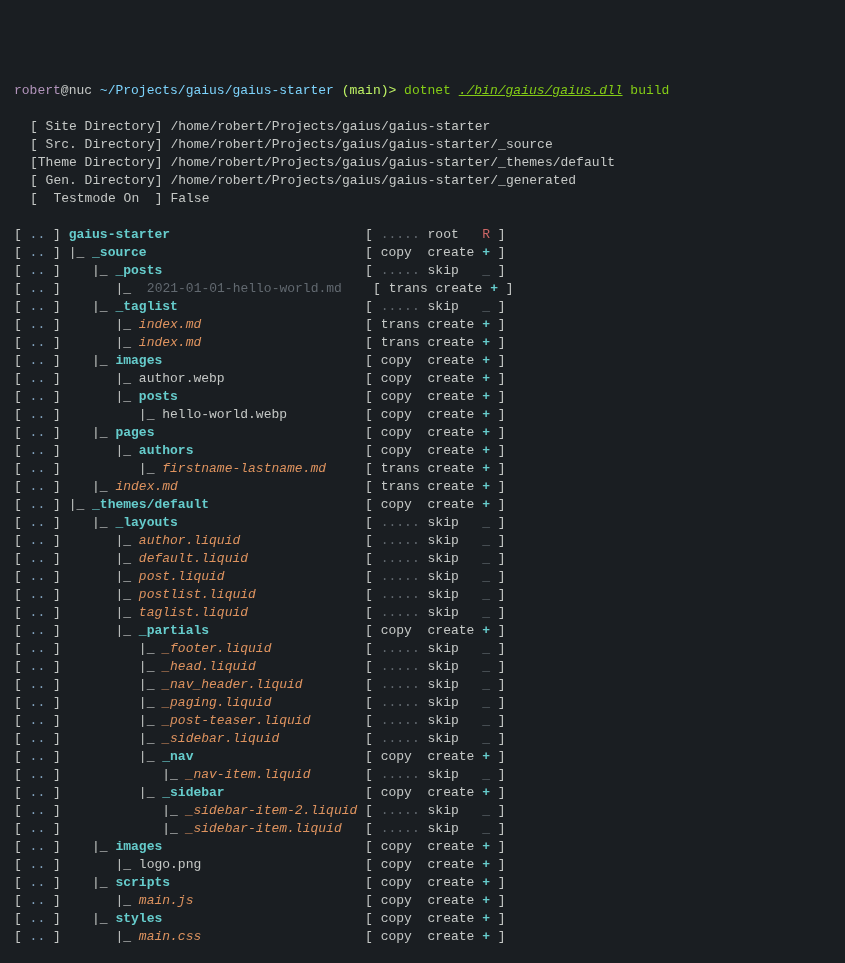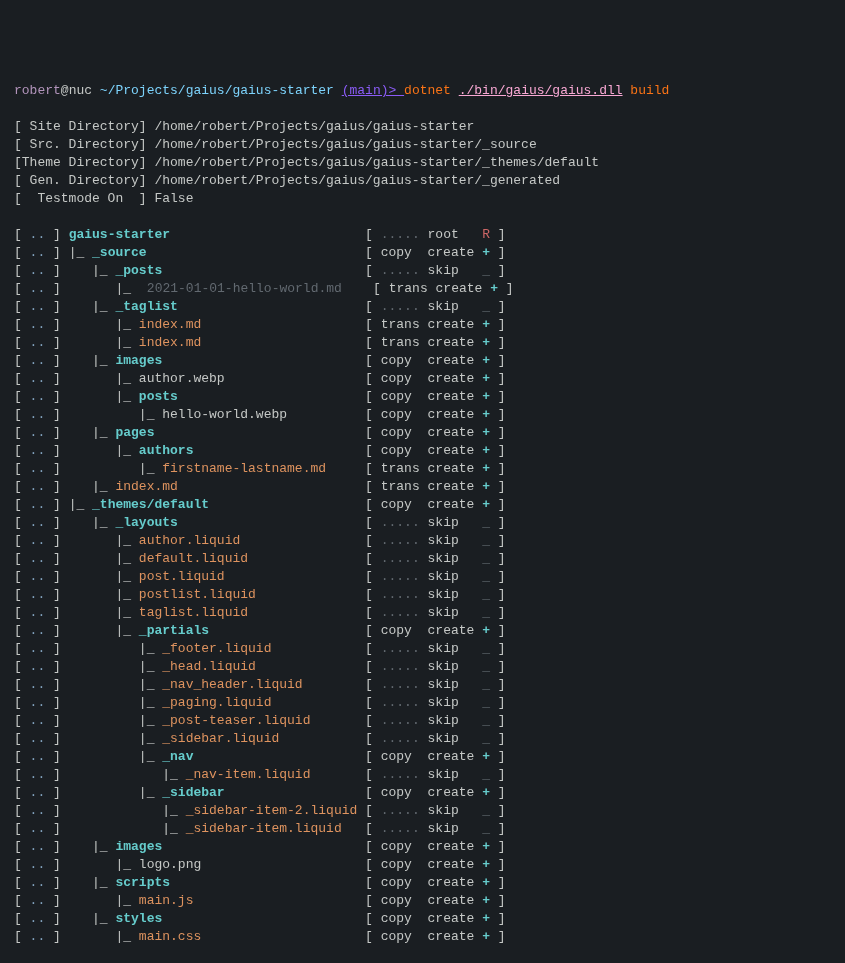--- a/index.html
+++ b/index.html
@@ -8,33 +8,33 @@
     background: #1a1e22;
     font-family: "Menlo", "Consolas", "Courier New", monospace;
     font-size: 13px;
     line-height: 18px;
     color: #c5c8c6;
     white-space: pre;
   }
   .c-user   { color: #b294bb; }
   .c-host   { color: #c5c8c6; }
   .c-path   { color: #7dd3fc; }
-  .c-branch { color: #8b5cf6; text-decoration: underline; }
-  .c-cmd    { color: #f97316; }
-  .c-arg    { color: #f9a8d4; text-decoration: underline; }
+  .c-branch { color: #bef264; }
+  .c-cmd    { color: #84cc16; }
+  .c-arg    { color: #84cc16; text-decoration: underline; font-style: italic; }
   .c-plain  { color: #c5c8c6; }
   .c-gray   { color: #626970; margin-left: 8px; }
   .c-dim    { color: #626970; }
-  .c-orange { color: #de935f; }
+  .c-orange { color: #de935f; font-style: italic; }
   .c-cyan   { color: #66cccc; font-weight: bold; }
   .c-blue   { color: #81a2be; }
   .c-mark   { color: #cc6666; }
 
   .prompt-line span { white-space: pre; margin-top: 26px; }
-  .info-line { color: #c5c8c6; }
+  .info-line { color: #c5c8c6; margin-left: 16px; }
   .row { display: block; }
 </style>
 </head>
 <body>
 
 
 
 <div id="term"><div class="prompt-line"><span class="c-user">robert</span><span class="c-host">@</span><span class="c-host">nuc </span><span class="c-path">~/Projects/gaius/gaius-starter </span><span class="c-branch">(main)&gt; </span><span class="c-cmd">dotnet </span><span class="c-arg">./bin/gaius/gaius.dll</span><span class="c-cmd"> build</span></div><br><div class="info-line">[ Site Directory] /home/robert/Projects/gaius/gaius-starter</div><div class="info-line">[ Src. Directory] /home/robert/Projects/gaius/gaius-starter/_source</div><div class="info-line">[Theme Directory] /home/robert/Projects/gaius/gaius-starter/_themes/default</div><div class="info-line">[ Gen. Directory] /home/robert/Projects/gaius/gaius-starter/_generated</div><div class="info-line">[  Testmode On  ] False</div><br><div class="row"><span class="c-plain">[ </span><span class="c-blue">..</span><span class="c-plain"> ] </span><span class="c-plain"></span><span class="c-cyan">gaius-starter</span><span>                         </span><span class="c-plain">[ </span><span class="c-dim">.....</span><span> </span><span class="c-plain">root  </span><span> </span><span class="c-mark">R</span><span class="c-plain"> ]</span><span class="c-plain"></span></div><div class="row"><span class="c-plain">[ </span><span class="c-blue">..</span><span class="c-plain"> ] </span><span class="c-plain">|_ </span><span class="c-cyan">_source</span><span>                            </span><span class="c-plain">[ </span><span class="c-plain">copy </span><span> </span><span class="c-plain">create</span><span> </span><span class="c-cyan">+</span><span class="c-plain"> ]</span></div><div class="row"><span class="c-plain">[ </span><span class="c-blue">..</span><span class="c-plain"> ] </span><span class="c-plain">   |_ </span><span class="c-cyan">_posts</span><span>                          </span><span class="c-plain">[ </span><span class="c-dim">.....</span><span> </span><span class="c-plain">skip  </span><span> </span><span class="c-dim">_</span><span class="c-plain"> ]</span></div><div class="row"><span class="c-plain">[ </span><span class="c-blue">..</span><span class="c-plain"> ] </span><span class="c-plain">      |_ </span><span class="c-gray">2021-01-01-hello-world.md</span><span>    </span><span class="c-plain">[ </span><span class="c-plain">trans</span><span> </span><span class="c-plain">create</span><span> </span><span class="c-cyan">+</span><span class="c-plain"> ]</span></div><div class="row"><span class="c-plain">[ </span><span class="c-blue">..</span><span class="c-plain"> ] </span><span class="c-plain">   |_ </span><span class="c-cyan">_taglist</span><span>                        </span><span class="c-plain">[ </span><span class="c-dim">.....</span><span> </span><span class="c-plain">skip  </span><span> </span><span class="c-dim">_</span><span class="c-plain"> ]</span></div><div class="row"><span class="c-plain">[ </span><span class="c-blue">..</span><span class="c-plain"> ] </span><span class="c-plain">      |_ </span><span class="c-orange">index.md</span><span>                     </span><span class="c-plain">[ </span><span class="c-plain">trans</span><span> </span><span class="c-plain">create</span><span> </span><span class="c-cyan">+</span><span class="c-plain"> ]</span></div><div class="row"><span class="c-plain">[ </span><span class="c-blue">..</span><span class="c-plain"> ] </span><span class="c-plain">      |_ </span><span class="c-orange">index.md</span><span>                     </span><span class="c-plain">[ </span><span class="c-plain">trans</span><span> </span><span class="c-plain">create</span><span> </span><span class="c-cyan">+</span><span class="c-plain"> ]</span></div><div class="row"><span class="c-plain">[ </span><span class="c-blue">..</span><span class="c-plain"> ] </span><span class="c-plain">   |_ </span><span class="c-cyan">images</span><span>                          </span><span class="c-plain">[ </span><span class="c-plain">copy </span><span> </span><span class="c-plain">create</span><span> </span><span class="c-cyan">+</span><span class="c-plain"> ]</span></div><div class="row"><span class="c-plain">[ </span><span class="c-blue">..</span><span class="c-plain"> ] </span><span class="c-plain">      |_ </span><span class="c-plain">author.webp</span><span>                  </span><span class="c-plain">[ </span><span class="c-plain">copy </span><span> </span><span class="c-plain">create</span><span> </span><span class="c-cyan">+</span><span class="c-plain"> ]</span></div><div class="row"><span class="c-plain">[ </span><span class="c-blue">..</span><span class="c-plain"> ] </span><span class="c-plain">      |_ </span><span class="c-cyan">posts</span><span>                        </span><span class="c-plain">[ </span><span class="c-plain">copy </span><span> </span><span class="c-plain">create</span><span> </span><span class="c-cyan">+</span><span class="c-plain"> ]</span></div><div class="row"><span class="c-plain">[ </span><span class="c-blue">..</span><span class="c-plain"> ] </span><span class="c-plain">         |_ </span><span class="c-plain">hello-world.webp</span><span>          </span><span class="c-plain">[ </span><span class="c-plain">copy </span><span> </span><span class="c-plain">create</span><span> </span><span class="c-cyan">+</span><span class="c-plain"> ]</span></div><div class="row"><span class="c-plain">[ </span><span class="c-blue">..</span><span class="c-plain"> ] </span><span class="c-plain">   |_ </span><span class="c-cyan">pages</span><span>                           </span><span class="c-plain">[ </span><span class="c-plain">copy </span><span> </span><span class="c-plain">create</span><span> </span><span class="c-cyan">+</span><span class="c-plain"> ]</span></div><div class="row"><span class="c-plain">[ </span><span class="c-blue">..</span><span class="c-plain"> ] </span><span class="c-plain">      |_ </span><span class="c-cyan">authors</span><span>                      </span><span class="c-plain">[ </span><span class="c-plain">copy </span><span> </span><span class="c-plain">create</span><span> </span><span class="c-cyan">+</span><span class="c-plain"> ]</span></div><div class="row"><span class="c-plain">[ </span><span class="c-blue">..</span><span class="c-plain"> ] </span><span class="c-plain">         |_ </span><span class="c-orange">firstname-lastname.md</span><span>     </span><span class="c-plain">[ </span><span class="c-plain">trans</span><span> </span><span class="c-plain">create</span><span> </span><span class="c-cyan">+</span><span class="c-plain"> ]</span></div><div class="row"><span class="c-plain">[ </span><span class="c-blue">..</span><span class="c-plain"> ] </span><span class="c-plain">   |_ </span><span class="c-orange">index.md</span><span>                        </span><span class="c-plain">[ </span><span class="c-plain">trans</span><span> </span><span class="c-plain">create</span><span> </span><span class="c-cyan">+</span><span class="c-plain"> ]</span></div><div class="row"><span class="c-plain">[ </span><span class="c-blue">..</span><span class="c-plain"> ] </span><span class="c-plain">|_ </span><span class="c-cyan">_themes/default</span><span>                    </span><span class="c-plain">[ </span><span class="c-plain">copy </span><span> </span><span class="c-plain">create</span><span> </span><span class="c-cyan">+</span><span class="c-plain"> ]</span></div><div class="row"><span class="c-plain">[ </span><span class="c-blue">..</span><span class="c-plain"> ] </span><span class="c-plain">   |_ </span><span class="c-cyan">_layouts</span><span>                        </span><span class="c-plain">[ </span><span class="c-dim">.....</span><span> </span><span class="c-plain">skip  </span><span> </span><span class="c-dim">_</span><span class="c-plain"> ]</span></div><div class="row"><span class="c-plain">[ </span><span class="c-blue">..</span><span class="c-plain"> ] </span><span class="c-plain">      |_ </span><span class="c-orange">author.liquid</span><span>                </span><span class="c-plain">[ </span><span class="c-dim">.....</span><span> </span><span class="c-plain">skip  </span><span> </span><span class="c-dim">_</span><span class="c-plain"> ]</span></div><div class="row"><span class="c-plain">[ </span><span class="c-blue">..</span><span class="c-plain"> ] </span><span class="c-plain">      |_ </span><span class="c-orange">default.liquid</span><span>               </span><span class="c-plain">[ </span><span class="c-dim">.....</span><span> </span><span class="c-plain">skip  </span><span> </span><span class="c-dim">_</span><span class="c-plain"> ]</span></div><div class="row"><span class="c-plain">[ </span><span class="c-blue">..</span><span class="c-plain"> ] </span><span class="c-plain">      |_ </span><span class="c-orange">post.liquid</span><span>                  </span><span class="c-plain">[ </span><span class="c-dim">.....</span><span> </span><span class="c-plain">skip  </span><span> </span><span class="c-dim">_</span><span class="c-plain"> ]</span></div><div class="row"><span class="c-plain">[ </span><span class="c-blue">..</span><span class="c-plain"> ] </span><span class="c-plain">      |_ </span><span class="c-orange">postlist.liquid</span><span>              </span><span class="c-plain">[ </span><span class="c-dim">.....</span><span> </span><span class="c-plain">skip  </span><span> </span><span class="c-dim">_</span><span class="c-plain"> ]</span></div><div class="row"><span class="c-plain">[ </span><span class="c-blue">..</span><span class="c-plain"> ] </span><span class="c-plain">      |_ </span><span class="c-orange">taglist.liquid</span><span>               </span><span class="c-plain">[ </span><span class="c-dim">.....</span><span> </span><span class="c-plain">skip  </span><span> </span><span class="c-dim">_</span><span class="c-plain"> ]</span></div><div class="row"><span class="c-plain">[ </span><span class="c-blue">..</span><span class="c-plain"> ] </span><span class="c-plain">      |_ </span><span class="c-cyan">_partials</span><span>                    </span><span class="c-plain">[ </span><span class="c-plain">copy </span><span> </span><span class="c-plain">create</span><span> </span><span class="c-cyan">+</span><span class="c-plain"> ]</span></div><div class="row"><span class="c-plain">[ </span><span class="c-blue">..</span><span class="c-plain"> ] </span><span class="c-plain">         |_ </span><span class="c-orange">_footer.liquid</span><span>            </span><span class="c-plain">[ </span><span class="c-dim">.....</span><span> </span><span class="c-plain">skip  </span><span> </span><span class="c-dim">_</span><span class="c-plain"> ]</span></div><div class="row"><span class="c-plain">[ </span><span class="c-blue">..</span><span class="c-plain"> ] </span><span class="c-plain">         |_ </span><span class="c-orange">_head.liquid</span><span>              </span><span class="c-plain">[ </span><span class="c-dim">.....</span><span> </span><span class="c-plain">skip  </span><span> </span><span class="c-dim">_</span><span class="c-plain"> ]</span></div><div class="row"><span class="c-plain">[ </span><span class="c-blue">..</span><span class="c-plain"> ] </span><span class="c-plain">         |_ </span><span class="c-orange">_nav_header.liquid</span><span>        </span><span class="c-plain">[ </span><span class="c-dim">.....</span><span> </span><span class="c-plain">skip  </span><span> </span><span class="c-dim">_</span><span class="c-plain"> ]</span></div><div class="row"><span class="c-plain">[ </span><span class="c-blue">..</span><span class="c-plain"> ] </span><span class="c-plain">         |_ </span><span class="c-orange">_paging.liquid</span><span>            </span><span class="c-plain">[ </span><span class="c-dim">.....</span><span> </span><span class="c-plain">skip  </span><span> </span><span class="c-dim">_</span><span class="c-plain"> ]</span></div><div class="row"><span class="c-plain">[ </span><span class="c-blue">..</span><span class="c-plain"> ] </span><span class="c-plain">         |_ </span><span class="c-orange">_post-teaser.liquid</span><span>       </span><span class="c-plain">[ </span><span class="c-dim">.....</span><span> </span><span class="c-plain">skip  </span><span> </span><span class="c-dim">_</span><span class="c-plain"> ]</span></div><div class="row"><span class="c-plain">[ </span><span class="c-blue">..</span><span class="c-plain"> ] </span><span class="c-plain">         |_ </span><span class="c-orange">_sidebar.liquid</span><span>           </span><span class="c-plain">[ </span><span class="c-dim">.....</span><span> </span><span class="c-plain">skip  </span><span> </span><span class="c-dim">_</span><span class="c-plain"> ]</span></div><div class="row"><span class="c-plain">[ </span><span class="c-blue">..</span><span class="c-plain"> ] </span><span class="c-plain">         |_ </span><span class="c-cyan">_nav</span><span>                      </span><span class="c-plain">[ </span><span class="c-plain">copy </span><span> </span><span class="c-plain">create</span><span> </span><span class="c-cyan">+</span><span class="c-plain"> ]</span></div><div class="row"><span class="c-plain">[ </span><span class="c-blue">..</span><span class="c-plain"> ] </span><span class="c-plain">            |_ </span><span class="c-orange">_nav-item.liquid</span><span>       </span><span class="c-plain">[ </span><span class="c-dim">.....</span><span> </span><span class="c-plain">skip  </span><span> </span><span class="c-dim">_</span><span class="c-plain"> ]</span></div><div class="row"><span class="c-plain">[ </span><span class="c-blue">..</span><span class="c-plain"> ] </span><span class="c-plain">         |_ </span><span class="c-cyan">_sidebar</span><span>                  </span><span class="c-plain">[ </span><span class="c-plain">copy </span><span> </span><span class="c-plain">create</span><span> </span><span class="c-cyan">+</span><span class="c-plain"> ]</span></div><div class="row"><span class="c-plain">[ </span><span class="c-blue">..</span><span class="c-plain"> ] </span><span class="c-plain">            |_ </span><span class="c-orange">_sidebar-item-2.liquid</span><span> </span><span class="c-plain">[ </span><span class="c-dim">.....</span><span> </span><span class="c-plain">skip  </span><span> </span><span class="c-dim">_</span><span class="c-plain"> ]</span></div><div class="row"><span class="c-plain">[ </span><span class="c-blue">..</span><span class="c-plain"> ] </span><span class="c-plain">            |_ </span><span class="c-orange">_sidebar-item.liquid</span><span>   </span><span class="c-plain">[ </span><span class="c-dim">.....</span><span> </span><span class="c-plain">skip  </span><span> </span><span class="c-dim">_</span><span class="c-plain"> ]</span></div><div class="row"><span class="c-plain">[ </span><span class="c-blue">..</span><span class="c-plain"> ] </span><span class="c-plain">   |_ </span><span class="c-cyan">images</span><span>                          </span><span class="c-plain">[ </span><span class="c-plain">copy </span><span> </span><span class="c-plain">create</span><span> </span><span class="c-cyan">+</span><span class="c-plain"> ]</span></div><div class="row"><span class="c-plain">[ </span><span class="c-blue">..</span><span class="c-plain"> ] </span><span class="c-plain">      |_ </span><span class="c-plain">logo.png</span><span>                     </span><span class="c-plain">[ </span><span class="c-plain">copy </span><span> </span><span class="c-plain">create</span><span> </span><span class="c-cyan">+</span><span class="c-plain"> ]</span></div><div class="row"><span class="c-plain">[ </span><span class="c-blue">..</span><span class="c-plain"> ] </span><span class="c-plain">   |_ </span><span class="c-cyan">scripts</span><span>                         </span><span class="c-plain">[ </span><span class="c-plain">copy </span><span> </span><span class="c-plain">create</span><span> </span><span class="c-cyan">+</span><span class="c-plain"> ]</span></div><div class="row"><span class="c-plain">[ </span><span class="c-blue">..</span><span class="c-plain"> ] </span><span class="c-plain">      |_ </span><span class="c-orange">main.js</span><span>                      </span><span class="c-plain">[ </span><span class="c-plain">copy </span><span> </span><span class="c-plain">create</span><span> </span><span class="c-cyan">+</span><span class="c-plain"> ]</span></div><div class="row"><span class="c-plain">[ </span><span class="c-blue">..</span><span class="c-plain"> ] </span><span class="c-plain">   |_ </span><span class="c-cyan">styles</span><span>                          </span><span class="c-plain">[ </span><span class="c-plain">copy </span><span> </span><span class="c-plain">create</span><span> </span><span class="c-cyan">+</span><span class="c-plain"> ]</span></div><div class="row"><span class="c-plain">[ </span><span class="c-blue">..</span><span class="c-plain"> ] </span><span class="c-plain">      |_ </span><span class="c-orange">main.css</span><span>                     </span><span class="c-plain">[ </span><span class="c-plain">copy </span><span> </span><span class="c-plain">create</span><span> </span><span class="c-cyan">+</span><span class="c-plain"> ]</span></div><br></div>
 
 

